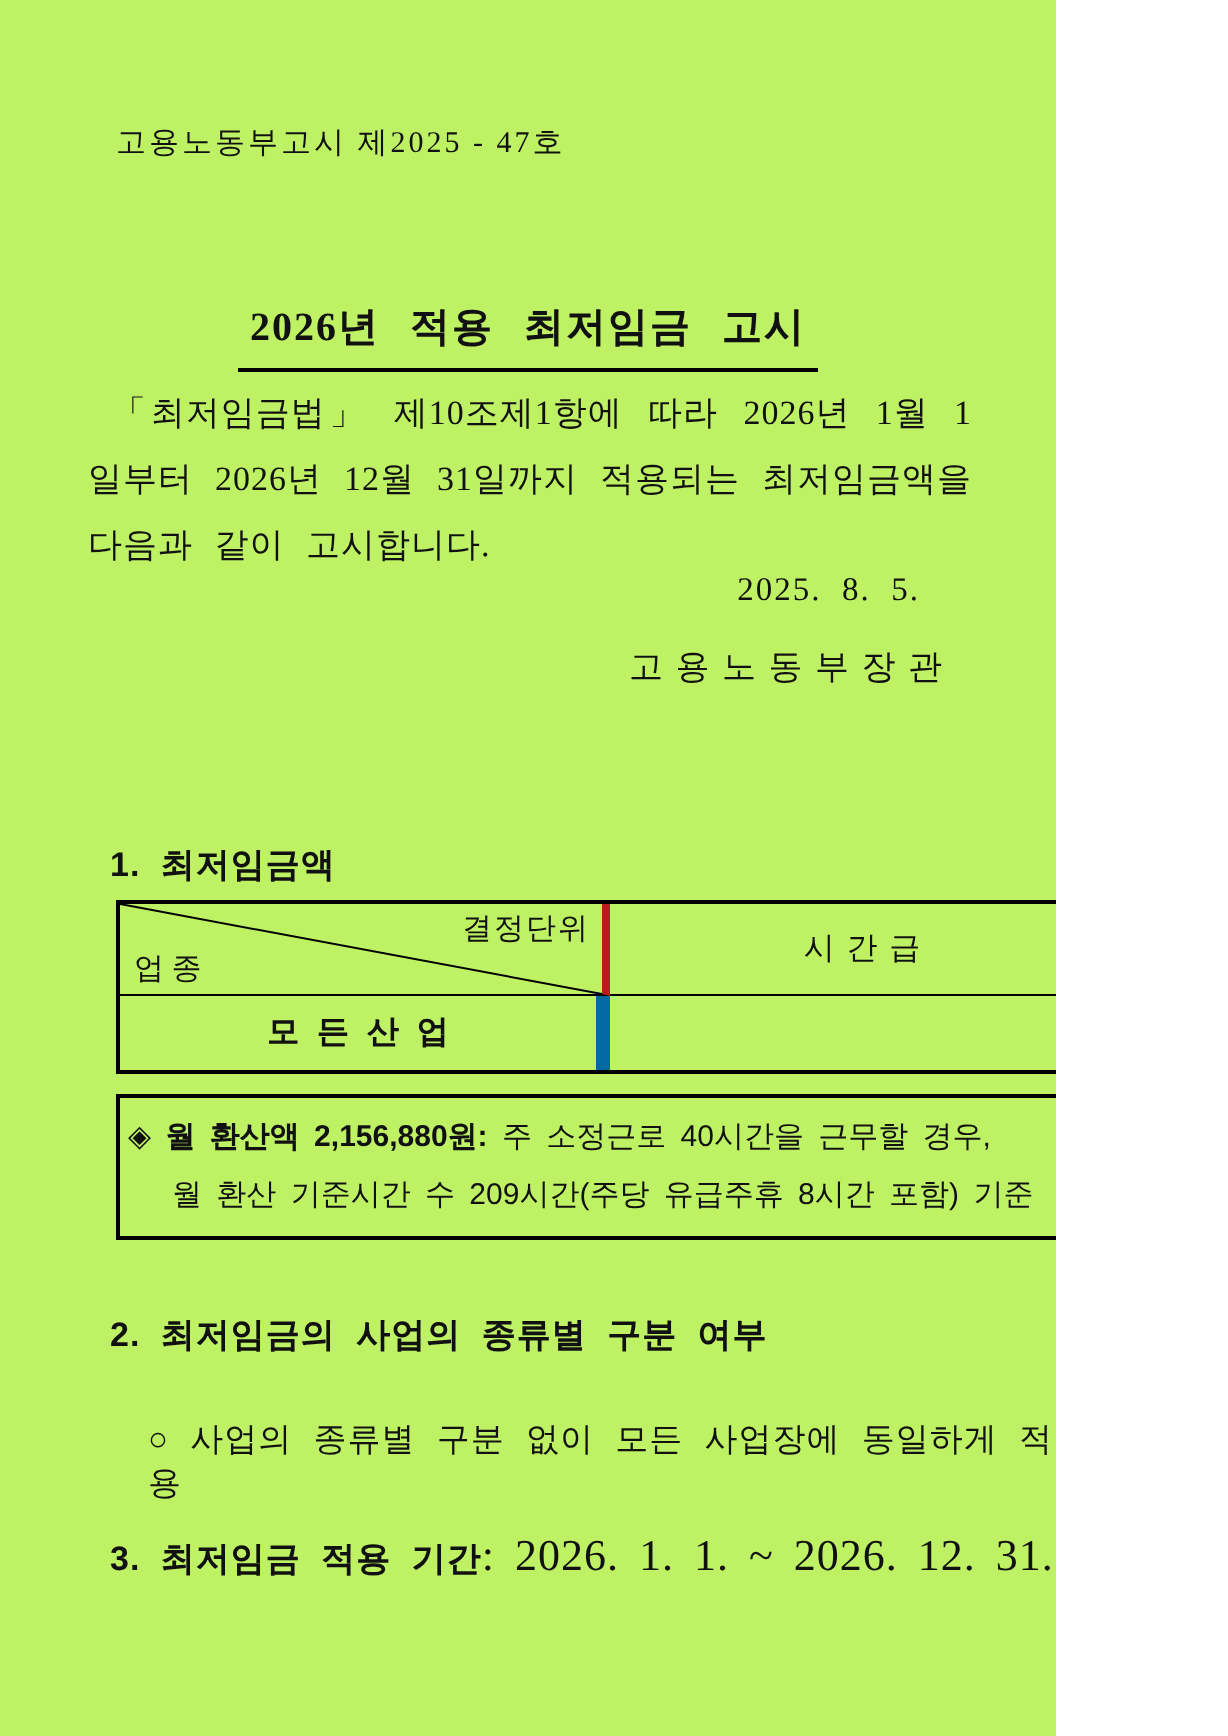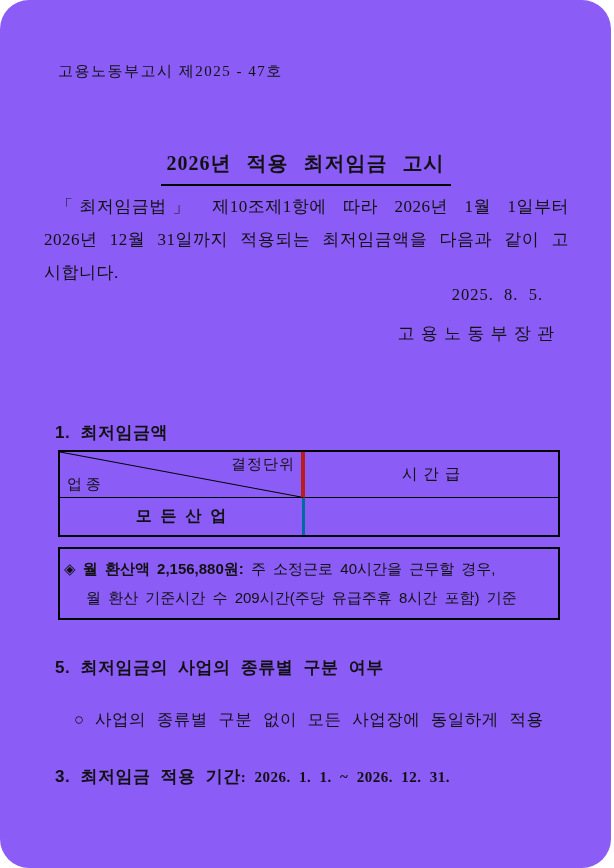--- a/index.html
+++ b/index.html
@@ -1,23 +1,22 @@
 <!DOCTYPE html>
 <html><head>
 <meta charset="utf-8">
 <style>
   html,body { margin:0; padding:0; background:#ffffff; }
   .page {
     position:relative;
-    width:611px; height:868px;
-    background:#8b5cf6;
+    width:528px; height:868px;
+    background:#bef264;
     color:#111111;
     font-family:"Liberation Serif","DejaVu Serif",serif;
     overflow:hidden;
-    border-radius:29px;
   }
 
   .notice-no {
     position:absolute; left:58px; top:62px;
     font-size:15px; letter-spacing:1.5px;
     white-space:pre;
   }
   .title-wrap {
     position:absolute; left:0; top:122px; width:100%;
     text-align:center;
@@ -46,21 +45,21 @@
   }
   .sec-heading {
     position:absolute; left:55px;
     font-size:17px; font-weight:bold;
     word-spacing:5px; letter-spacing:0.5px;
     font-family:"Liberation Sans","DejaVu Sans",sans-serif;
   }
   .sec1-heading { top:401px;margin-top:20px; }
   .sec2-heading { top:656px; }
   .sec3-heading { top:765px; }
-  .sec3-rest { font-weight:bold; font-family:"Liberation Serif","DejaVu Serif",serif; font-size:15px; word-spacing:4px; }
+  .sec3-rest { font-weight:normal; font-family:"Liberation Serif","DejaVu Serif",serif; font-size:22px; word-spacing:4px; }
 
   .wage-table {
     position:absolute; left:58px; top:450px; width:502px;
     display:grid; grid-template-columns:245px 1fr;
     border:2px solid #000;
     font-size:15.5px;
     box-sizing:border-box;
   }
   .wt-cell {
     box-sizing:border-box;
@@ -74,21 +73,21 @@
   .corner-unit {
     position:absolute; top:3px; right:6px;
     font-size:15px; letter-spacing:1px;
   }
   .corner-industry {
     position:absolute; bottom:3px; left:7px;
     font-size:15px; white-space:pre;
   }
   .wt-colhead { height:46px; border-bottom:1px solid #000; white-space:pre; letter-spacing:1px; }
   .wt-rowlabel {
-    height:37px; border-right:3px solid #0369a1;
+    height:37px; border-right:7px solid #0369a1;
     font-weight:bold; white-space:pre; font-size:16px;
     font-family:"Liberation Sans","DejaVu Sans",sans-serif;
   }
   .wt-value {
     height:37px; font-weight:bold; font-size:16px;
     font-family:"Liberation Sans","DejaVu Sans",sans-serif;
   }
 
   .note-box {
     position:absolute; left:58px; top:547px; width:502px;
@@ -139,21 +138,21 @@
   </div>
 
   <div class="note-box">
     <div class="note-line1">
       <span class="note-bold">◈</span>
       <span class="note-bold">월 환산액 2,156,880원:</span><span> 주 소정근로 40시간을 근무할 경우,</span>
     </div>
     <div class="note-line2">월 환산 기준시간 수 209시간(주당 유급주휴 8시간 포함) 기준</div>
   </div>
 
-  <div class="sec-heading sec2-heading">5. 최저임금의 사업의 종류별 구분 여부</div>
+  <div class="sec-heading sec2-heading">2. 최저임금의 사업의 종류별 구분 여부</div>
 
   <div class="sec2-item">○ 사업의 종류별 구분 없이 모든 사업장에 동일하게 적용</div>
 
   <div class="sec-heading sec3-heading">
     <span>3. 최저임금 적용 기간</span><span class="sec3-rest">: 2026. 1. 1. ~ 2026. 12. 31.</span>
   </div>
 
 </div>
 
 </body></html>

